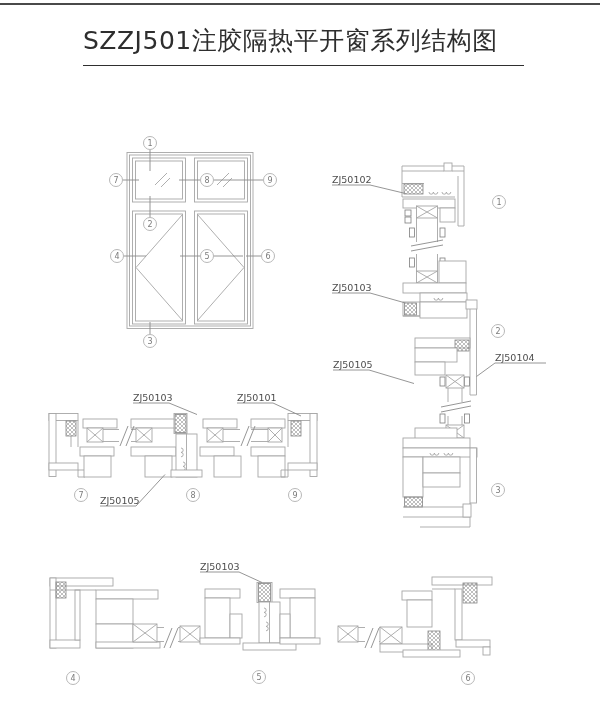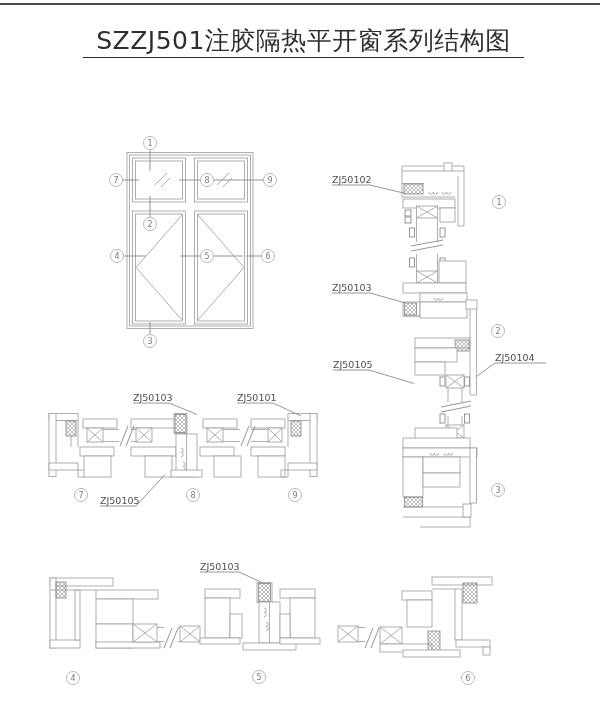--- a/index.html
+++ b/index.html
@@ -1,20 +1,20 @@
 <!DOCTYPE html>
 <html><head>
 <meta charset="utf-8">
 <style>
   html,body{margin:0;padding:0}
   body{width:600px;height:728px;background:#fff;position:relative;overflow:hidden;
        font-family:"DejaVu Sans", sans-serif;}
   .topbar{position:absolute;top:3px;left:0;width:600px;height:2px;background:#4a4a4a}
-  .title-wrap{position:absolute;top:24px;left:83px;width:441px;text-align:center;
-      border-bottom:1.6px solid #2f2f2f;padding-bottom:0}
+  .title-wrap{position:absolute;top:24px;left:83px;width:441px;text-align:left;
+      border-bottom:1.6px solid #2f2f2f;padding-bottom:8px}
   .title{font-size:25px;letter-spacing:.5px;color:#2e2e2e;white-space:nowrap}
   svg{position:absolute;left:0;top:0}
   .p{fill:none;stroke:#a6a6a6;stroke-width:.9}
   .r{fill:#fff;stroke:#a6a6a6;stroke-width:.9}
   .gk{fill:#fff;stroke:#7e7e7e;stroke-width:.8}
   .hb{fill:url(#xh);stroke:#858585;stroke-width:.8}
   .ld{fill:none;stroke:#8a8a8a;stroke-width:.9}
   .lbl{font-size:9.5px;fill:#4d4d4d}
   .cc{fill:#fff;stroke:#b8b8b8;stroke-width:1}
   .cn{font-size:8px;fill:#7a7a7a;text-anchor:middle}

